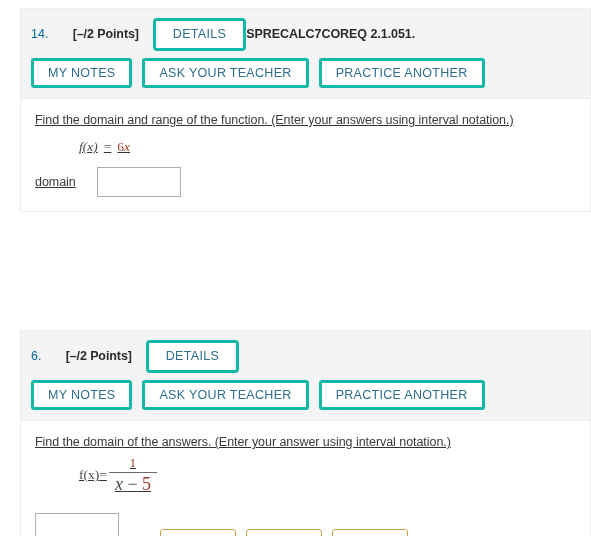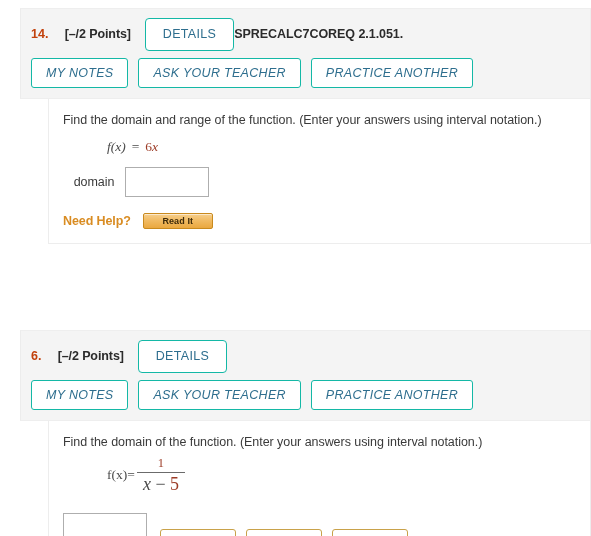--- a/index.html
+++ b/index.html
@@ -42,23 +42,23 @@
   }
 
   .q-headrow {
     display: flex;
     align-items: center;
     height: 34px;
   }
 
   .q-number {
     font-size: 12.5px;
-    font-weight: bold;
-    color: #c2410c;
-    margin-right: 16px;
+    font-weight: normal;
+    color: #0369a1;
+    margin-right: 24px;
     letter-spacing: 0.1px;
   }
 
   .q-points {
     font-size: 12.5px;
     font-weight: bold;
     color: #2b2b2b;
     margin-right: 14px;
     letter-spacing: -0.1px;
     text-align: center;
@@ -69,21 +69,21 @@
     font-weight: bold;
     color: #2b2b2b;
     letter-spacing: -0.05px;
   }
 
   .btn-outline {
     display: inline-flex;
     align-items: center;
     justify-content: center;
     background: #ffffff;
-    border: 1px solid #14b8a6;
+    border: 3px solid #14b8a6;
     border-radius: 4px;
     color: #2e6e8e;
     font-size: 12.5px;
     font-family: "Liberation Sans", sans-serif;
     letter-spacing: 0.3px;
     height: 33px;
     padding: 0 14px;
     box-sizing: border-box;
     cursor: pointer;
     white-space: nowrap;
@@ -99,32 +99,31 @@
     align-items: center;
     gap: 10px;
     margin-top: 7px;
   }
 
   .btn-action {
     height: 30px;
     padding: 0 14px;
     font-size: 12.5px;
     border-radius: 3px;
-    font-style: italic;
   }
 
   
   .q-body {
-    margin-left: 28px;
     background: #ffffff;
     border: 1px solid #ededed;
     border-top: none;
     box-sizing: border-box;
     padding: 12px 14px 14px 14px;
     min-height: 20px;
+    text-decoration: underline;
   }
 
   .prompt {
     font-size: 12.5px;
     color: #3a3a3a;
     line-height: 1.45;
     margin: 0 0 6px 0;
     letter-spacing: -0.05px;
   }
 
@@ -185,21 +184,20 @@
   .field-row {
     display: flex;
     align-items: center;
     margin: 10px 0 0 0;
   }
   .field-label {
     font-size: 12.5px;
     color: #3a3a3a;
     width: 62px;
     letter-spacing: -0.05px;
-    text-align: center;
   }
   .answer-input {
     width: 84px;
     height: 30px;
     border: 1px solid #aeaeae;
     background: #ffffff;
     box-sizing: border-box;
     font-family: "Liberation Sans", sans-serif;
     font-size: 12.5px;
     padding: 0 5px;
@@ -290,44 +288,40 @@
         <span class="val">6</span>
         <span class="val var">x</span>
       </div>
 
       <div class="field-row">
         <span class="field-label">domain</span>
         <input class="answer-input" type="text" value="" style="">
       </div>
 
 
-      <div class="need-help">
-        <span class="need-help-label">Need Help?</span>
-        <button class="btn-readit">Read It</button>
-      </div>
     </div>
   </div>
 
   <div class="question" id="q15">
 
     <div class="q-header">
       <div class="q-headrow">
         <span class="q-number">6.</span>
         <span class="q-points">[–/2 Points]</span>
         <button class="btn-outline btn-details">DETAILS</button>
       </div>
       <div class="q-actionrow">
         <button class="btn-outline btn-action">MY NOTES</button>
         <button class="btn-outline btn-action">ASK YOUR TEACHER</button>
         <button class="btn-outline btn-action">PRACTICE ANOTHER</button>
       </div>
     </div>
 
     <div class="q-body">
-      <p class="prompt">Find the domain of the function. (Enter your answers using interval notation.)</p>
+      <p class="prompt">Find the domain of the answers. (Enter your answer using interval notation.)</p>
 
       <div class="formula-frac">
         <span class="fn">f(x)</span>
         <span class="eq">=</span>
         <span class="frac">
           <span class="num">1</span>
           <span class="bar"></span>
           <span class="den">
             <span class="var">x</span>
             <span class="op">−</span>

